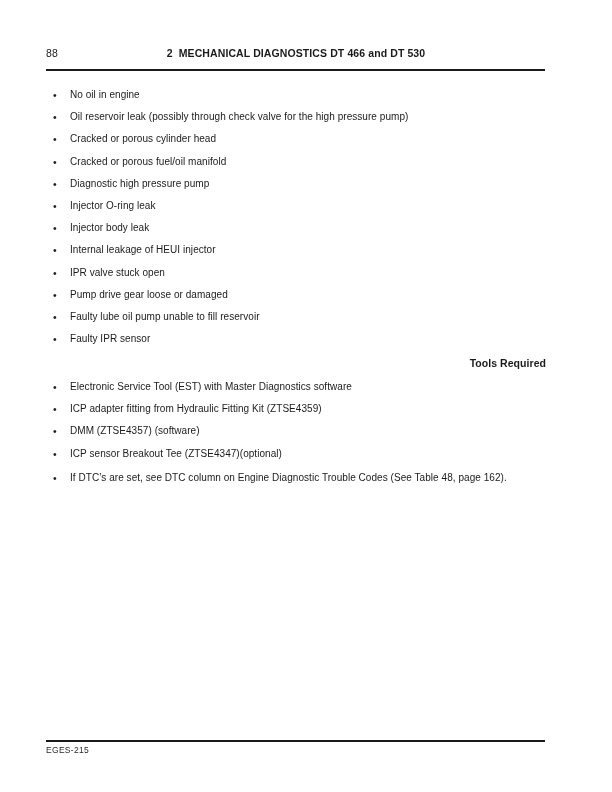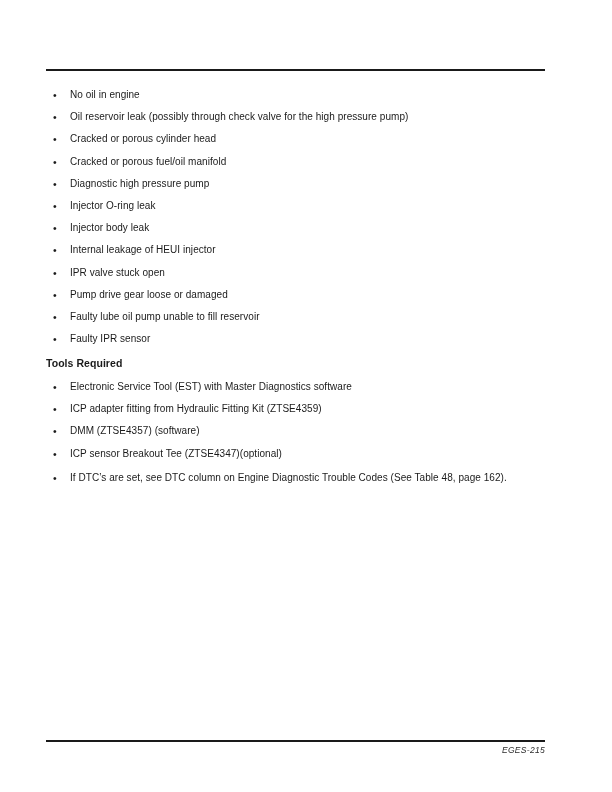--- a/index.html
+++ b/index.html
@@ -91,51 +91,55 @@
     letter-spacing: 0.05px;
     white-space: pre-wrap;
   }
 
   .section-head {
     font-size: 10.5px;
     font-weight: bold;
     line-height: 18px;
     color: #1a1a1a;
     letter-spacing: 0.05px;
+    text-align: right;
   }
   .gap-before-head { margin-top: 6px; }
   .gap-after-head  { margin-top: 6px; }
 
   
   .footer-rule {
     position: absolute;
     left: 46px;
     top: 740px;
     width: 499px;
     height: 0;
     border-top: 2px solid #1a1a1a;
   }
   .footer-text {
     position: absolute;
     left: 46px;
     top: 744px;
     width: 499px;
-    text-align: right;
+    text-align: left;
     font-size: 8.5px;
     line-height: 12px;
     color: #2a2a2a;
     letter-spacing: 0.3px;
-    font-style: italic;
   }
 </style>
 </head>
 <body>
 
 <div class="page">
 
+  <div class="header">
+    <span class="header-folio">88</span>
+    <span class="header-title">2  MECHANICAL DIAGNOSTICS DT 466 and DT 530</span>
+  </div>
   <div class="header-rule"></div>
 
   <div class="content">
 
     <div>
       <div class="bullet-row">
         <span class="bullet-mark">•</span>
         <span class="bullet-text">No oil in engine</span>
       </div>
       <div class="bullet-row">

